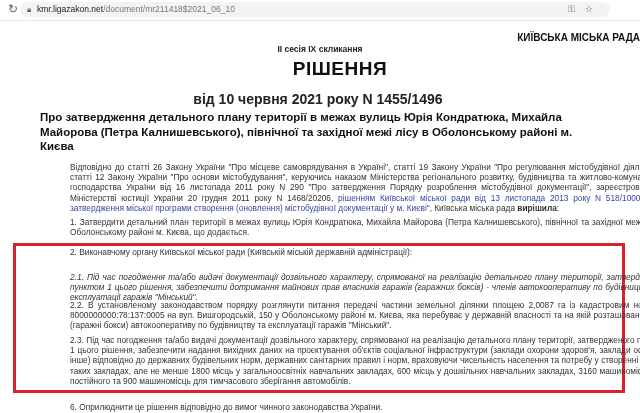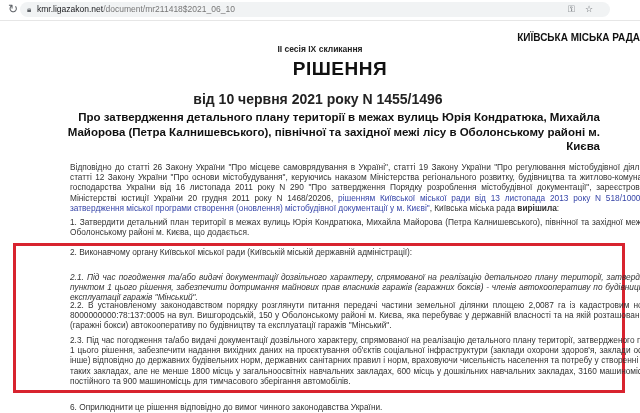--- a/index.html
+++ b/index.html
@@ -48,21 +48,21 @@
   }
   .decision-title {
     position: absolute; top: 38px; left: 0; width: 588px; text-align: center;
     font-size: 19px; font-weight: bold; color: #111; letter-spacing: 0.5px; margin-left: 46px;
   }
   .decision-date {
     position: absolute; top: 71px; left: 0; width: 636px; text-align: center;
     font-size: 14px; font-weight: bold; color: #222;
   }
   .subject {
-    position: absolute; top: 90px; left: 40px; width: 560px; text-align: right;
+    position: absolute; top: 90px; left: 40px; width: 560px; text-align: left;
     font-size: 11.5px; font-weight: bold; line-height: 14.5px; color: #111;
   }
   .para {
     position: absolute; left: 22px; width: 598px;
     font-size: 8.3px; line-height: 10.2px; color: #333; text-align: justify; margin-left: 48px;
   }
   .preamble { top: 142px; }
   .link { color: #3645a8; }
   .p1 { top: 197px; }
   .red-box {

